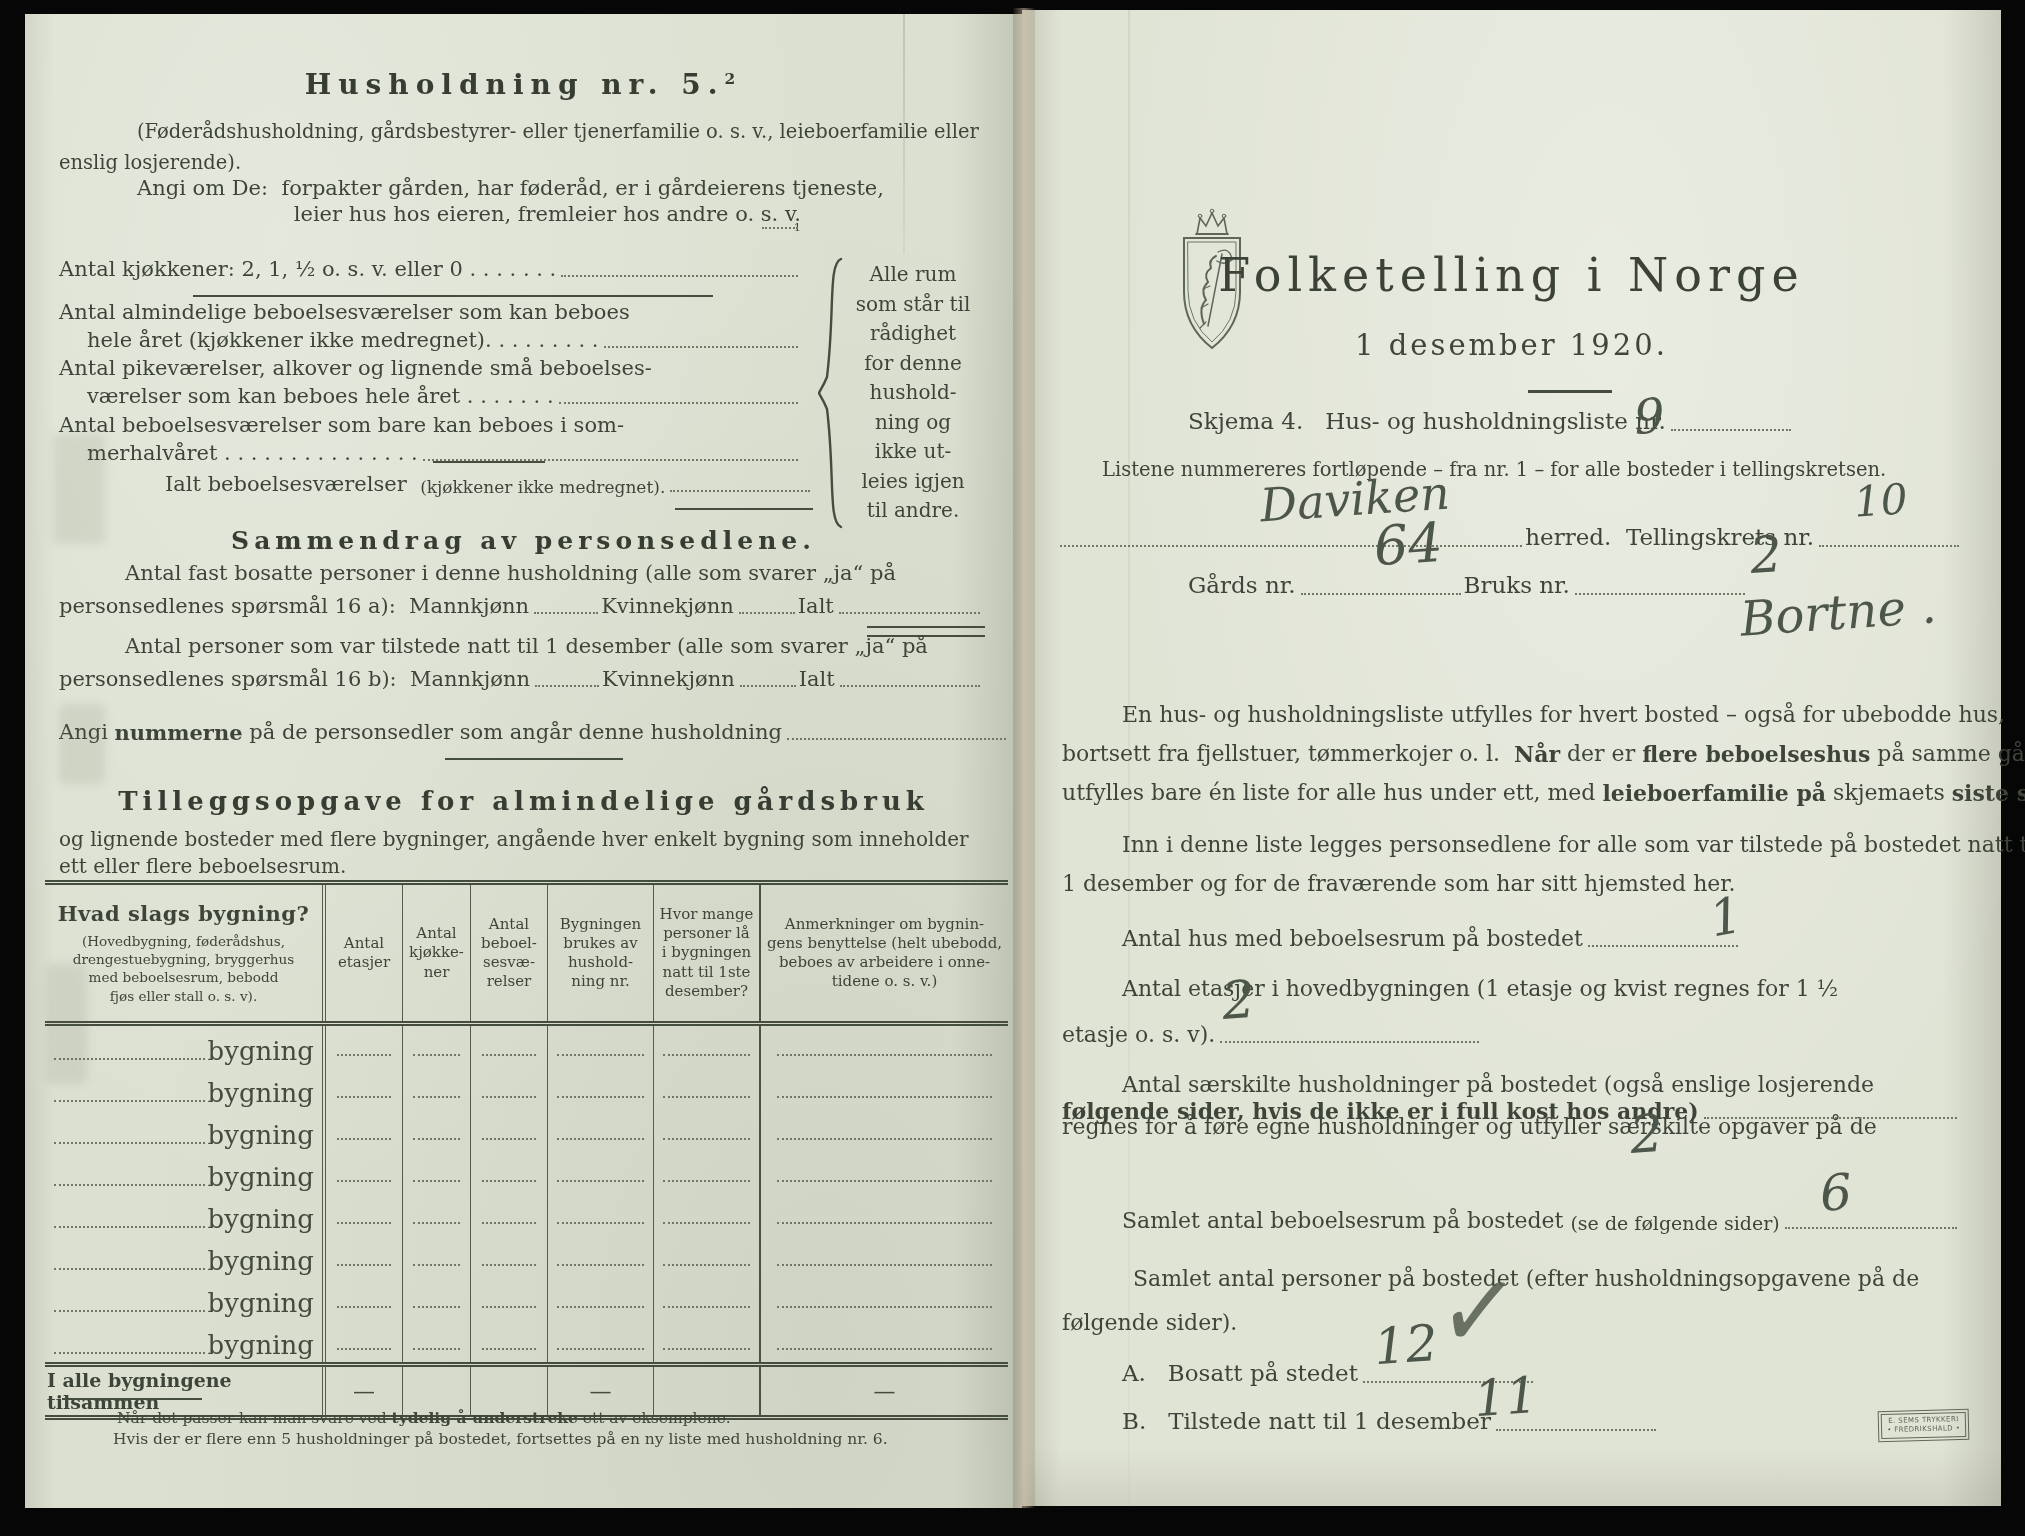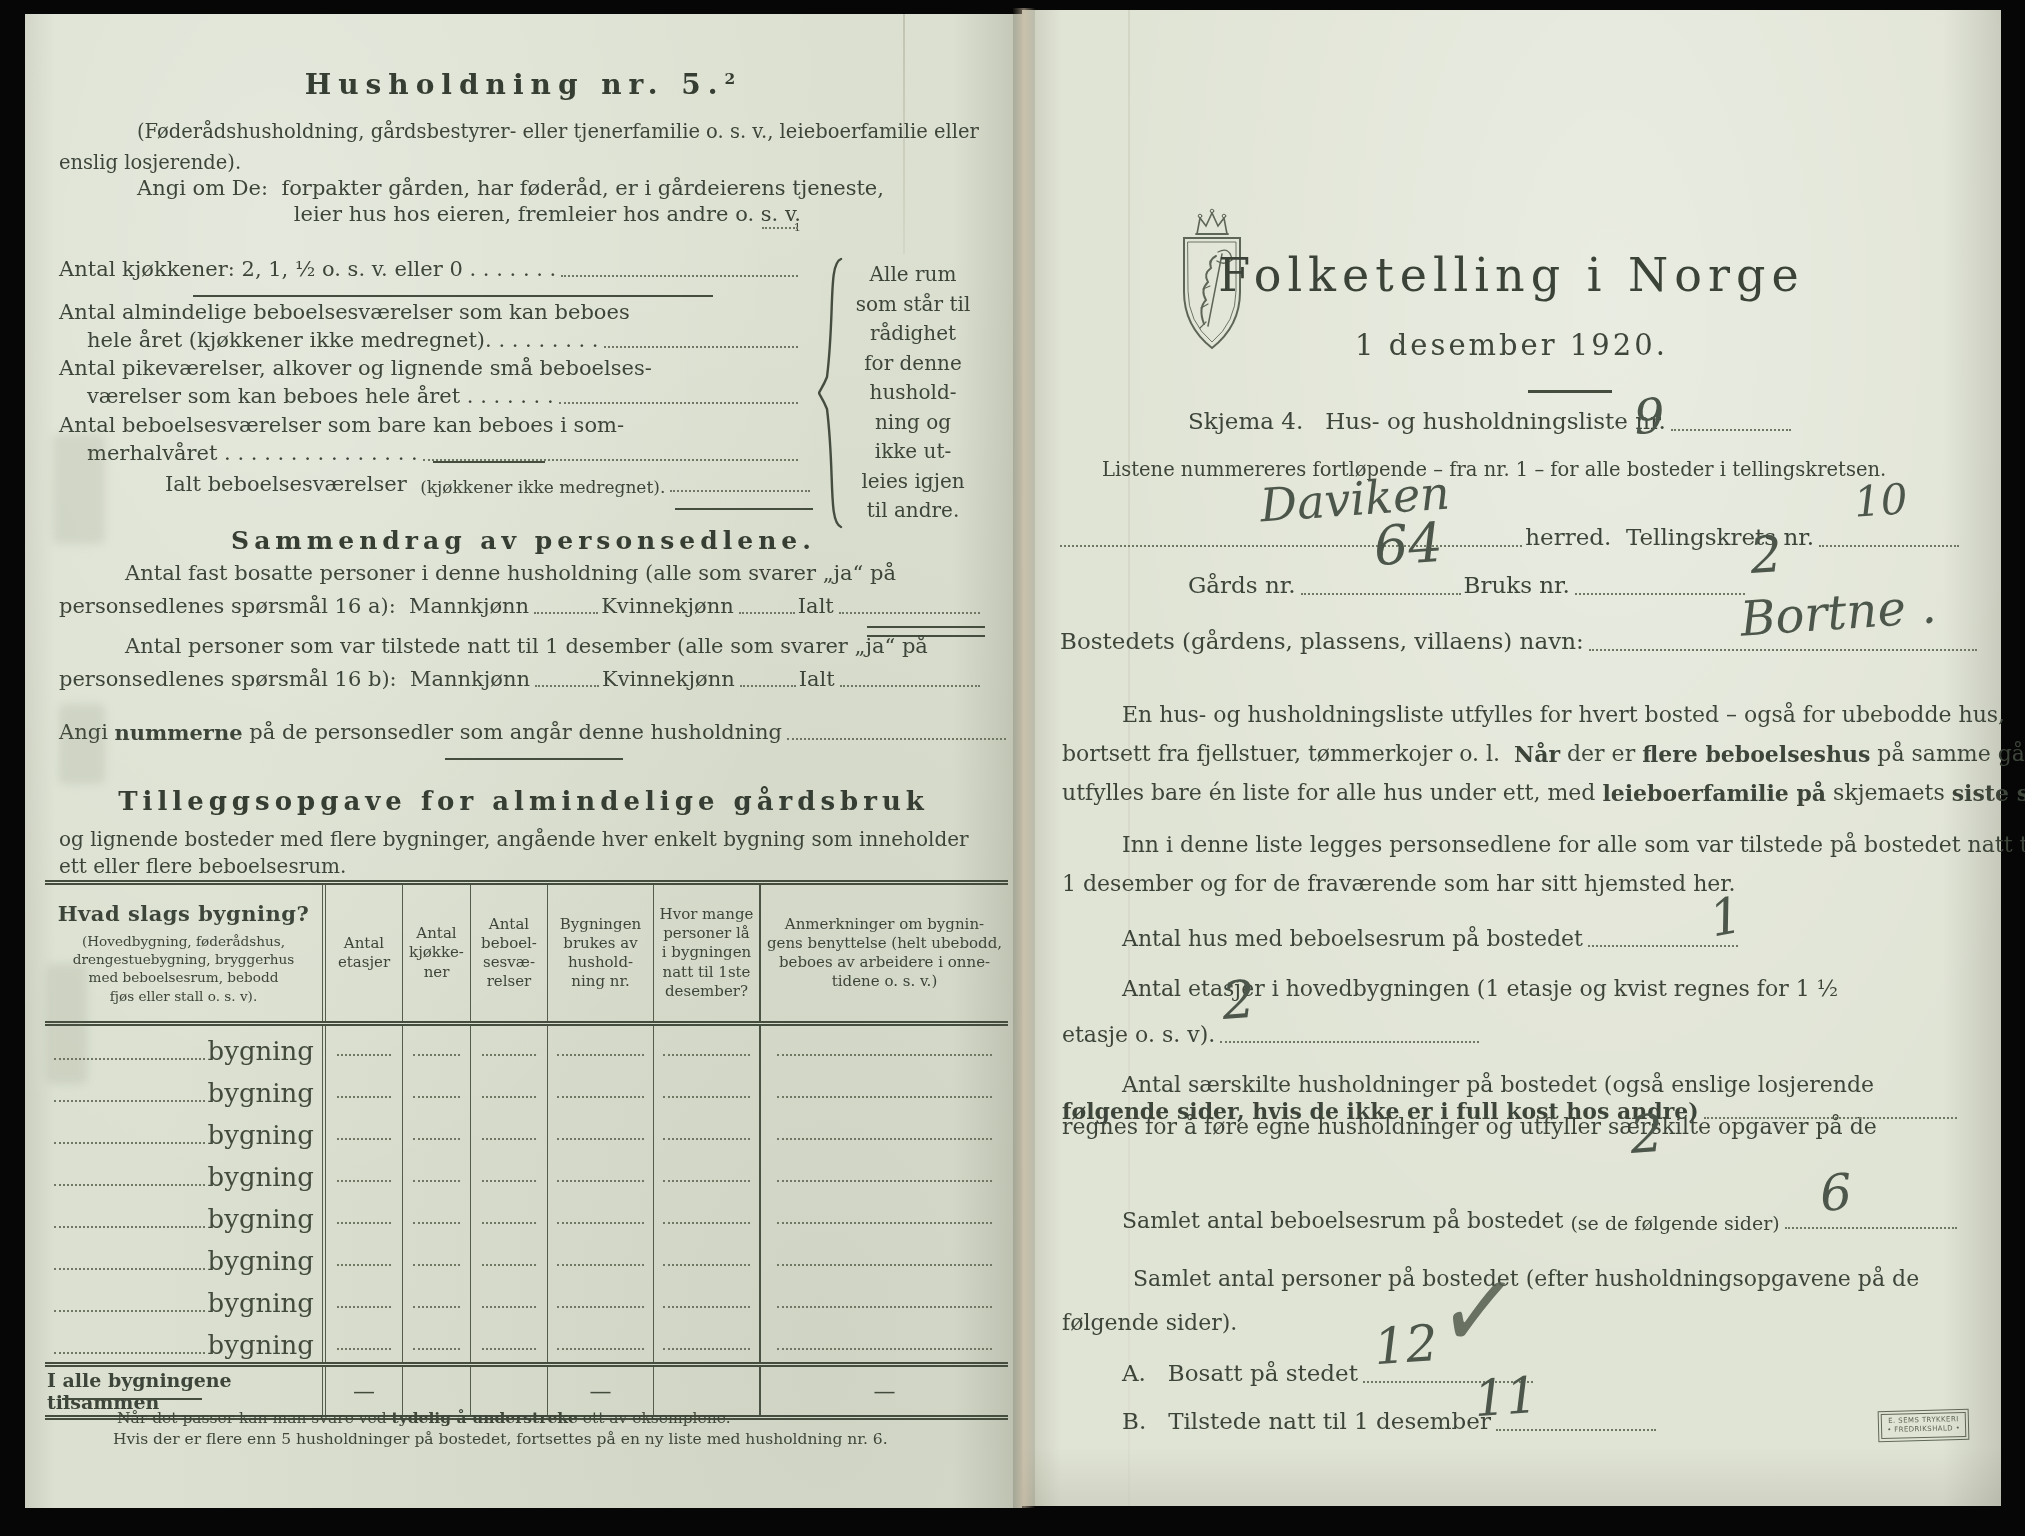--- a/index.html
+++ b/index.html
@@ -325,21 +325,20 @@
     <div class="line" style="top:448px;left:80px;font-size:19.5px;"><span>Listene nummereres fortløpende – fra nr. 1 – for alle bosteder i tellingskretsen.</span></div>
 
     <div class="line" style="top:514px;left:38px;width:902px;font-size:23px;"><span class="leader grow" style="margin-left:0;"></span><span>herred.</span><span>  </span><span>Tellingskrets nr.</span><span class="leader" style="flex:0 0 140px;"></span></div>
     <div class="hw" style="left:238px;top:466px;font-size:46px;">Daviken</div>
     <div class="hw" style="left:832px;top:470px;font-size:42px;">10</div>
 
     <div class="line" style="top:562px;left:166px;width:620px;font-size:23px;"><span>Gårds nr.</span><span class="leader" style="flex:0 0 160px;"></span><span>Bruks nr.</span><span class="leader" style="flex:0 0 170px;"></span></div>
     <div class="hw" style="left:352px;top:508px;font-size:54px;">64</div>
     <div class="hw" style="left:728px;top:520px;font-size:50px;">2</div>
 
-    <div class="line" style="top:618px;left:38px;width:920px;font-size:23px;"><span>Bostedets (gårdens, plassens, villaens) navn:</span><span class="leader grow"></span></div>
     <div class="hw" style="left:718px;top:578px;font-size:48px;">Bortne .</div>
 
     <div class="line" style="top:692px;left:100px;font-size:22px;"><span>En hus- og husholdningsliste utfylles for hvert bosted – også for ubebodde hus,</span></div>
     <div class="line" style="top:731px;left:40px;font-size:22px;"><span>bortsett fra fjellstuer, tømmerkojer o. l.  </span><span class="b">Når</span><span> der er </span><span class="b">flere beboelseshus</span><span> på samme gård</span></div>
     <div class="line" style="top:770px;left:40px;font-size:22px;"><span>utfylles bare én liste for alle hus under ett, med </span><span class="b">leieboerfamilie på</span><span> skjemaets </span><span class="b">siste side.</span></div>
 
     <div class="line" style="top:822px;left:100px;font-size:22px;"><span>Inn i denne liste legges personsedlene for alle som var tilstede på bostedet natt til</span></div>
     <div class="line" style="top:861px;left:40px;font-size:22px;"><span>1 desember og for de fraværende som har sitt hjemsted her.</span></div>
 
     <div class="line" style="top:916px;left:100px;width:660px;font-size:22px;"><span>Antal hus med beboelsesrum på bostedet</span><span class="leader" style="flex:0 0 150px;"></span></div>

